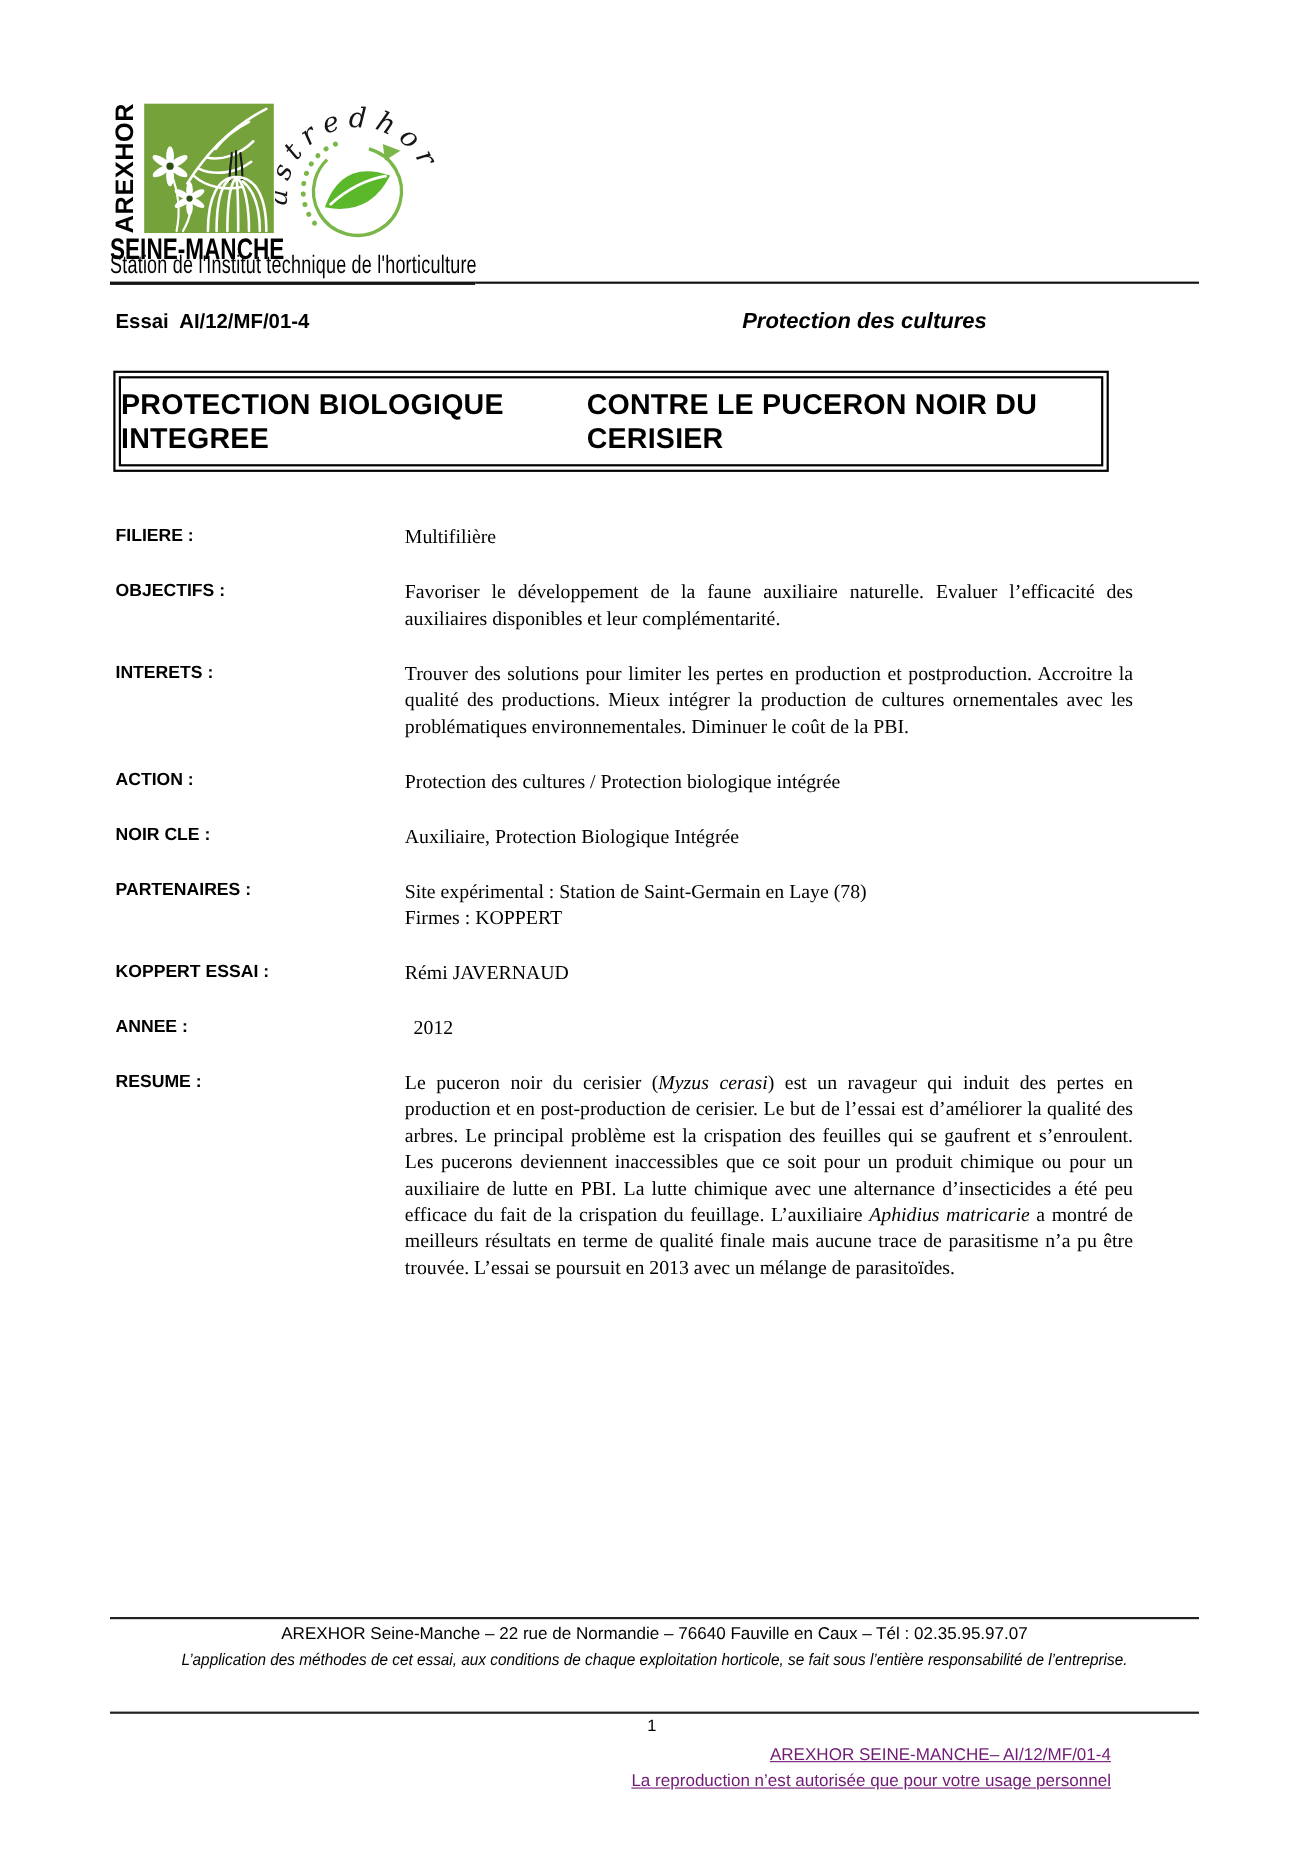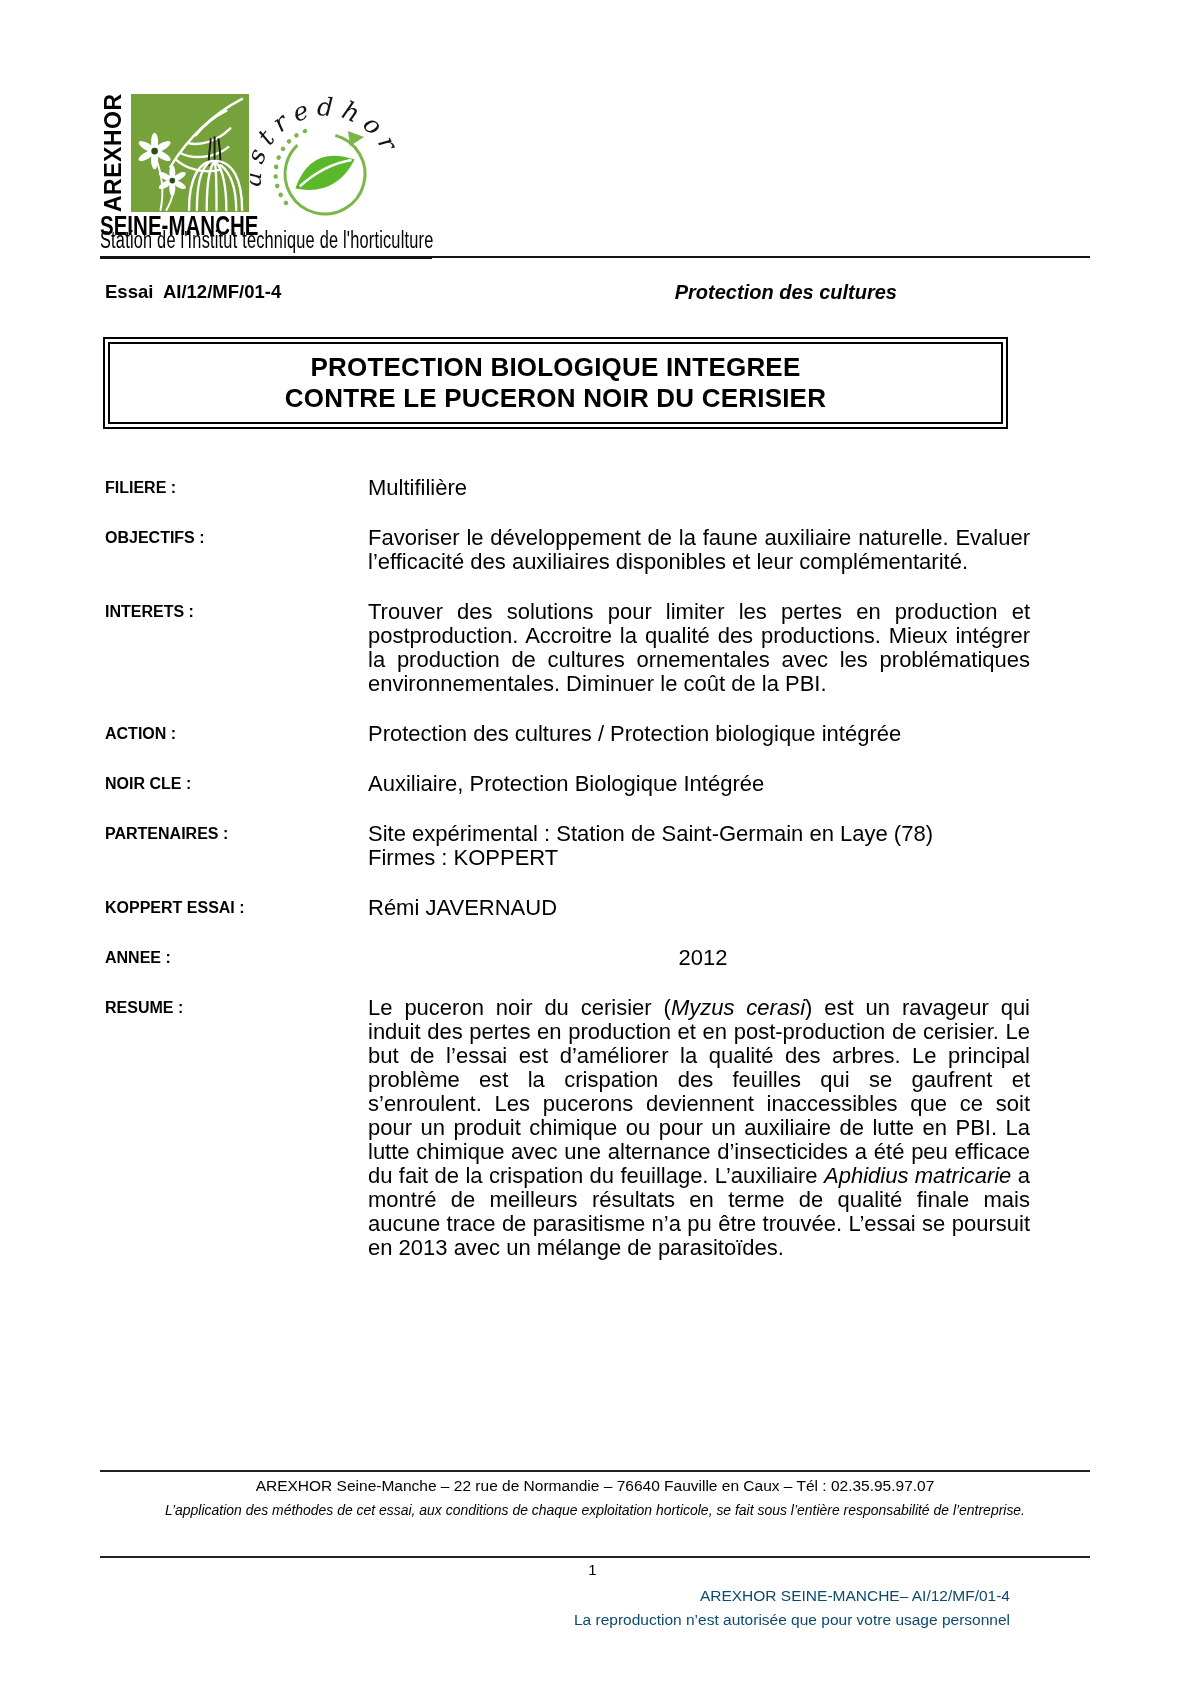--- a/index.html
+++ b/index.html
@@ -42,45 +42,45 @@
   .category {
     position:absolute; right:288px; top:281px; font-weight:bold; font-style:italic; font-size:20px;
   }
 
   .title-box {
     position:absolute; left:103px; top:337px; width:905px; height:92px;
     border:2px solid #000; padding:3px; box-sizing:border-box; background:#fff;
   }
   .title-box-inner {
     border:2px solid #000; height:100%; box-sizing:border-box;
-    display:flex; flex-direction:column; justify-content:center; align-items:center;
+    display:flex; flex-direction:row; justify-content:center; align-items:center;
   }
   .title-line { font-weight:bold; font-size:26px; line-height:31px; letter-spacing:0.2px; }
 
   
   .fields { position:absolute; left:105px; top:476px; width:925px; }
   .field-row { display:flex; margin-bottom:26px; }
   .field-label { flex:0 0 263px; font-weight:bold; font-size:16px; line-height:24px; }
-  .field-value { flex:1; font-size:22px; line-height:24px; }
+  .field-value { flex:1; font-size:18px; line-height:24px;font-family:Liberation Serif, serif; }
   .field-value p { margin:0; }
   .field-value.justify p { text-align:justify; }
   .seg-i { font-style:italic; }
 
   
   .f-rule1 { position:absolute; left:100px; top:1470px; width:990px; height:2px; background:#222; }
   .f-address { position:absolute; left:100px; top:1477px; width:990px; text-align:center; font-size:15.5px; }
   .f-disclaimer {
     position:absolute; left:100px; top:1501px; width:990px; text-align:center;
     font-size:15px; font-style:italic; transform:scaleX(0.93); transform-origin:center;
   }
   .f-rule2 { position:absolute; left:100px; top:1556px; width:990px; height:2px; background:#222; }
   .f-page { position:absolute; left:0; top:1561px; width:1185px; text-align:center; font-size:15px; }
   .f-right {
     position:absolute; left:100px; top:1584px; width:910px; text-align:right;
-    font-size:15.5px; line-height:24px; color:#0c4a6e;
+    font-size:15.5px; line-height:24px; color:#701a75;text-decoration:underline;
   }
 </style>
 </head>
 <body>
 
 <div class="page" style="--logo-green: #76a23c; --leaf-green: #5cb82b; --ring-green: #7ab648;">
 
   <div class="arexhor-v">AREXHOR</div>
 
   <svg class="plant-art" viewBox="0 0 120 120">
@@ -198,21 +198,21 @@
         </div>
       </div>
       <div class="field-row">
         <div class="field-label">KOPPERT ESSAI :</div>
         <div class="field-value">
           <p><span>Rémi JAVERNAUD</span></p>
         </div>
       </div>
       <div class="field-row">
         <div class="field-label">ANNEE :</div>
-        <div class="field-value" style="padding-left: 8px; text-align: center;">
+        <div class="field-value" style="padding-left: 8px;">
           <p><span>2012</span></p>
         </div>
       </div>
       <div class="field-row">
         <div class="field-label">RESUME :</div>
         <div class="field-value justify">
           <p><span>Le puceron noir du cerisier (</span><span class="seg-i">Myzus cerasi</span><span>) est un ravageur qui induit des pertes en production et en post-production de cerisier. Le but de l’essai est d’améliorer la qualité des arbres. Le principal problème est la crispation des feuilles qui se gaufrent et s’enroulent. Les pucerons deviennent inaccessibles que ce soit pour un produit chimique ou pour un auxiliaire de lutte en PBI. La lutte chimique avec une alternance d’insecticides a été peu efficace du fait de la crispation du feuillage. L’auxiliaire </span><span class="seg-i">Aphidius matricarie</span><span> a montré de meilleurs résultats en terme de qualité finale mais aucune trace de parasitisme n’a pu être trouvée. L’essai se poursuit en 2013 avec un mélange de parasitoïdes.</span></p>
         </div>
       </div>
     </div>

